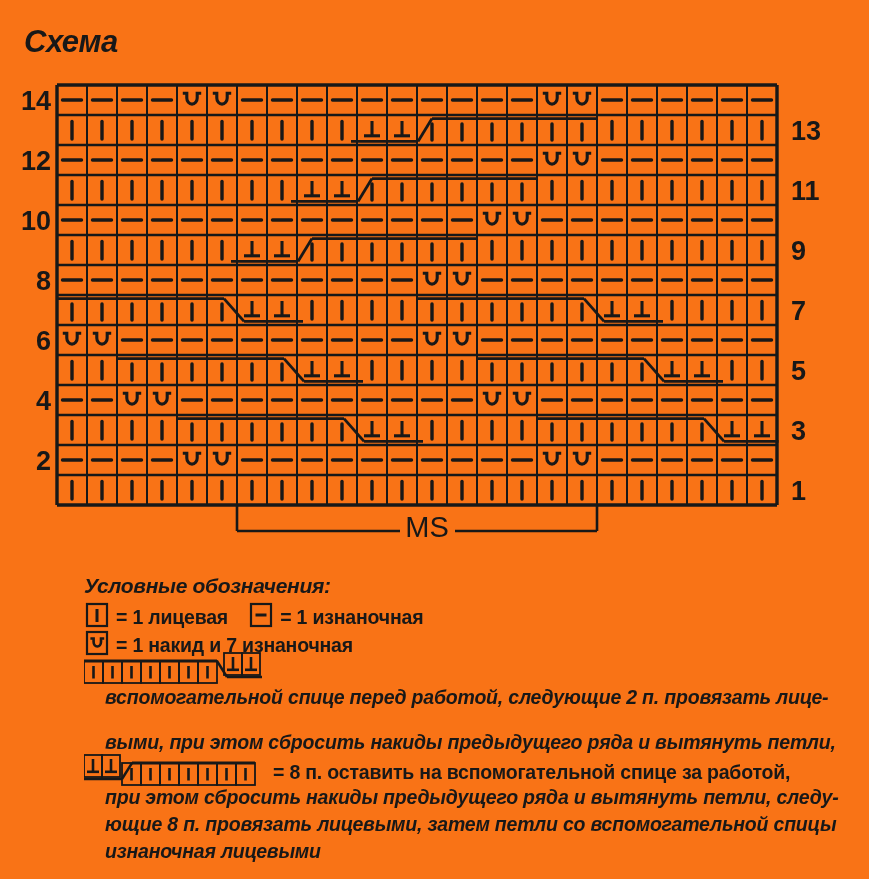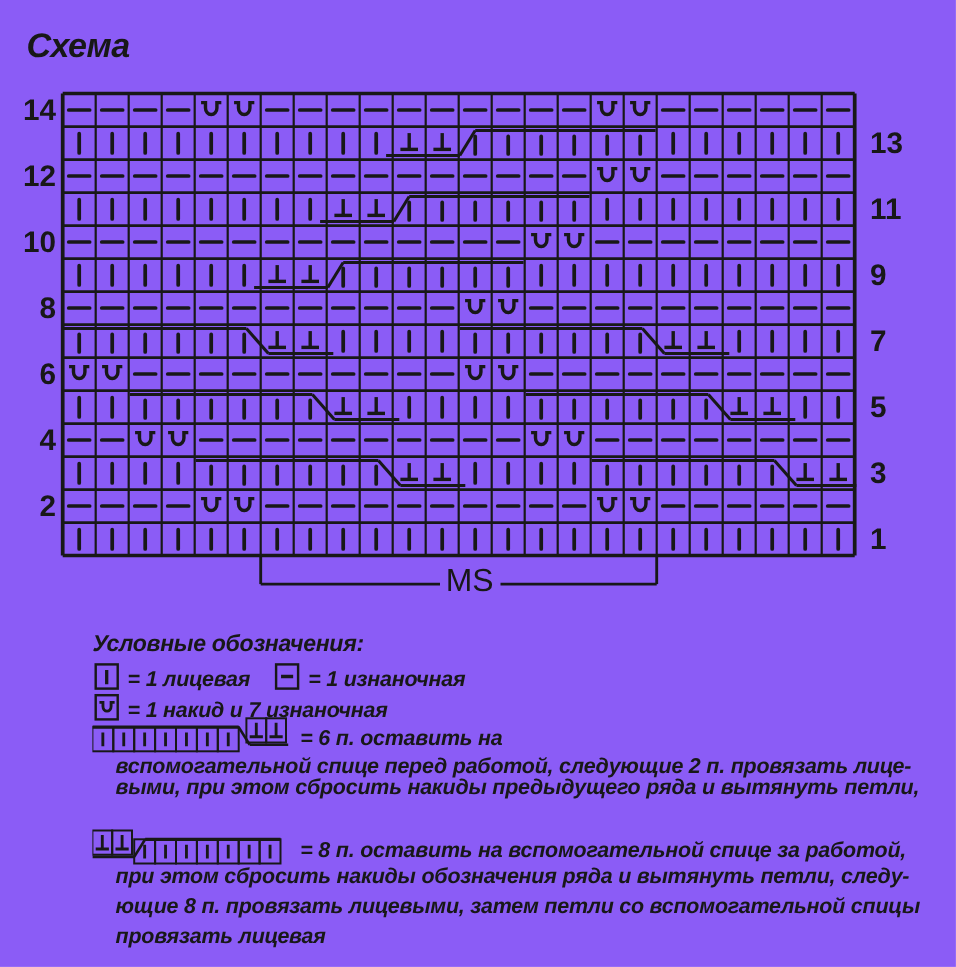--- a/index.html
+++ b/index.html
@@ -1,39 +1,39 @@
 <!DOCTYPE html>
 <html><head>
 <meta charset="utf-8">
 <style>
   html,body{margin:0;padding:0;background:#ffffff;}
   .page{
-    position:relative;width:869px;height:879px;background:#8b5cf6;
+    position:relative;width:869px;height:879px;background:#f97316;
     font-family:"Liberation Sans",sans-serif;color:#181818;overflow:hidden;
   }
   .title{
     position:absolute;left:24px;top:24px;margin:0;
     font-size:31px;font-weight:700;font-style:italic;letter-spacing:-0.5px;
   }
   .chart-svg{position:absolute;left:0;top:0;}
   .legend{position:absolute;left:0;top:0;width:809px;height:879px;}
   .lg-title{
     position:absolute;left:84px;top:574px;
     font-size:21px;font-weight:700;font-style:italic;letter-spacing:-0.3px;
   }
-  .lg-row{position:absolute;white-space:nowrap;font-size:19.5px;font-weight:700;font-style:italic;letter-spacing:-0.2px;}
+  .lg-row{position:absolute;white-space:nowrap;font-size:19.5px;font-weight:700;letter-spacing:-0.2px;}
   .lg-row .sym{display:inline-block;vertical-align:middle;margin-right:7px;}
   .lg-row .txt{display:inline-block;vertical-align:middle;}
   .lg-row .txt.fixed{width:128px;}
   .lg-line{position:absolute;left:105px;white-space:nowrap;font-size:19.5px;font-weight:700;font-style:italic;letter-spacing:-0.2px;}
   .r1{left:85px;top:601px;}
   .r2{left:85px;top:629px;}
   .r3{left:84px;top:650px;}
   .r4{left:84px;top:752px;}
-  .lA{top:686px;} .lB{top:705px;} .lC{top:740px;}
+  .lA{top:686px;} .lB{top:731px;} .lC{top:740px;}
   .lD{top:786px;} .lE{top:813px;} .lF{top:840px;}
 </style>
 </head>
 <body>
 
 <div class="page">
 
   <h1 class="title">Схема</h1>
 
   <svg class="chart-svg" width="869" height="560">
@@ -528,21 +528,21 @@
             <line x1="123.5" y1="16" x2="123.5" y2="28.5" stroke="#181818" stroke-width="2.6"></line>
             <line x1="0" y1="11" x2="133" y2="11" stroke="#181818" stroke-width="3"></line>
             <line x1="133" y1="11" x2="143" y2="27" stroke="#181818" stroke-width="2.4"></line>
             <line x1="143" y1="27" x2="178" y2="27" stroke="#181818" stroke-width="2.4"></line>
             <rect x="140" y="3" width="18" height="22" fill="none" stroke="#181818" stroke-width="1.8"></rect>
             <rect x="158" y="3" width="18" height="22" fill="none" stroke="#181818" stroke-width="1.8"></rect>
             <line x1="149" y1="7" x2="149" y2="19.5" stroke="#181818" stroke-width="2.6"></line>
             <line x1="143" y1="19.8" x2="155" y2="19.8" stroke="#181818" stroke-width="2.6"></line>
             <line x1="167" y1="7" x2="167" y2="19.5" stroke="#181818" stroke-width="2.6"></line>
             <line x1="161" y1="19.8" x2="173" y2="19.8" stroke="#181818" stroke-width="2.6"></line>
-          </svg></span><span class="txt">= 6 п. оставить на</span>
+          </svg></span>
     </div>
     <div class="lg-line lA">вспомогательной спице перед работой, следующие 2 п. провязать лице-</div>
     <div class="lg-line lB">выми, при этом сбросить накиды предыдущего ряда и вытянуть петли,</div>
 
     <div class="lg-row r4">
       <span class="sym"><svg width="182" height="36">
             <rect x="0" y="3" width="18" height="22" fill="none" stroke="#181818" stroke-width="1.8"></rect>
             <rect x="18" y="3" width="18" height="22" fill="none" stroke="#181818" stroke-width="1.8"></rect>
             <line x1="9" y1="7" x2="9" y2="19.5" stroke="#181818" stroke-width="2.6"></line>
             <line x1="3" y1="19.8" x2="15" y2="19.8" stroke="#181818" stroke-width="2.6"></line>
@@ -560,18 +560,18 @@
             <line x1="104.5" y1="16" x2="104.5" y2="28.5" stroke="#181818" stroke-width="2.6"></line>
             <rect x="114" y="11" width="19" height="22" fill="none" stroke="#181818" stroke-width="1.8"></rect>
             <line x1="123.5" y1="16" x2="123.5" y2="28.5" stroke="#181818" stroke-width="2.6"></line>
             <rect x="133" y="11" width="19" height="22" fill="none" stroke="#181818" stroke-width="1.8"></rect>
             <line x1="142.5" y1="16" x2="142.5" y2="28.5" stroke="#181818" stroke-width="2.6"></line>
             <rect x="152" y="11" width="19" height="22" fill="none" stroke="#181818" stroke-width="1.8"></rect>
             <line x1="161.5" y1="16" x2="161.5" y2="28.5" stroke="#181818" stroke-width="2.6"></line>
             <line x1="48" y1="11" x2="171" y2="11" stroke="#181818" stroke-width="3"></line>
           </svg></span><span class="txt">= 8 п. оставить на вспомогательной спице за работой,</span>
     </div>
-    <div class="lg-line lD">при этом сбросить накиды обозначения ряда и вытянуть петли, следу-</div>
+    <div class="lg-line lD">при этом сбросить накиды предыдущего ряда и вытянуть петли, следу-</div>
     <div class="lg-line lE">ющие 8 п. провязать лицевыми, затем петли со вспомогательной спицы</div>
-    <div class="lg-line lF">провязать лицевая</div>
+    <div class="lg-line lF">изнаночная лицевыми</div>
   </div>
 
 </div>
 
 </body></html>

